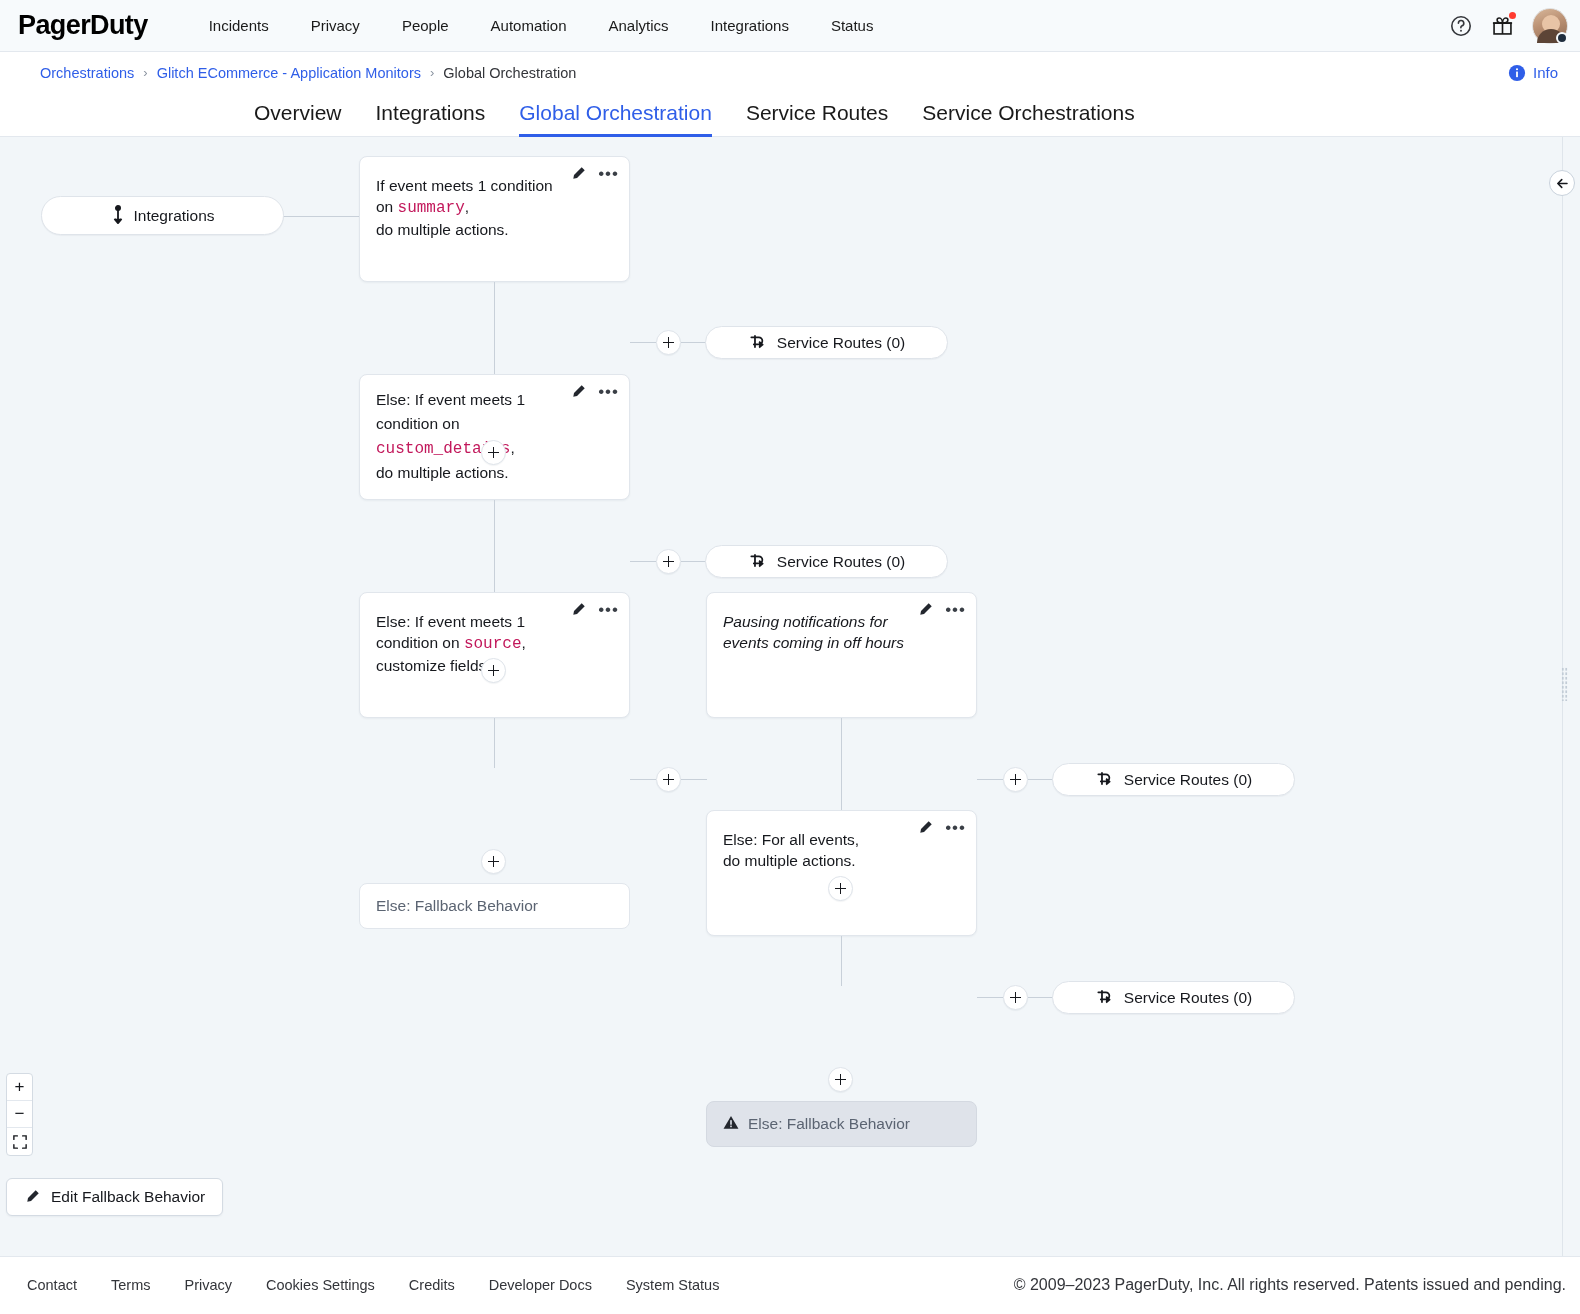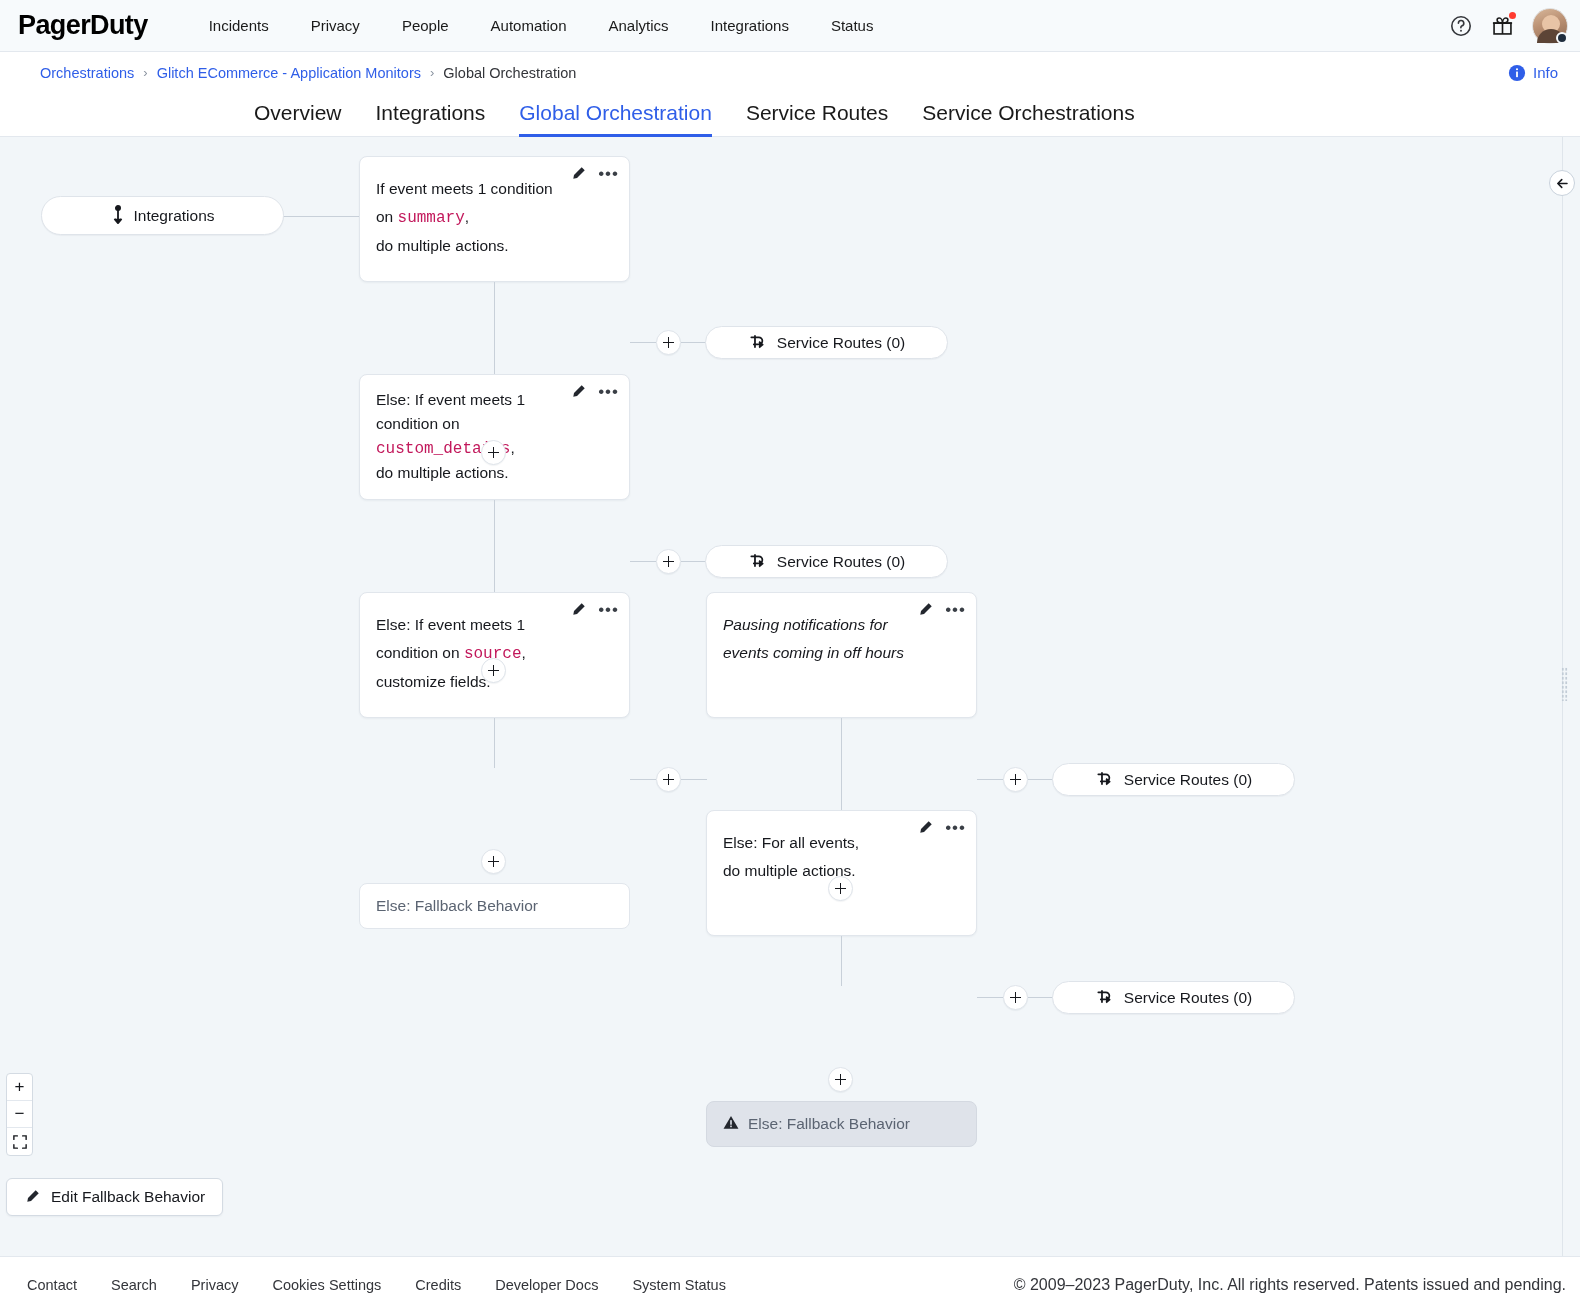--- a/index.html
+++ b/index.html
@@ -153,21 +153,21 @@
   
   .node {
     position: absolute;
     background: #ffffff;
     border: 1px solid #e1e6ec;
     border-radius: 8px;
     box-shadow: 0 1px 2px rgba(22,35,55,0.05);
   }
   .node-text {
     font-size: 15.5px;
-    line-height: 28px;
+    line-height: 21px;
     color: #16181d;
     padding: 18px 20px 0 16px;
     white-space: pre-wrap;
   }
   .node-text.italic { font-style: italic; }
   .mono { font-family: "Liberation Mono", monospace; color: #c2185b; font-size: 16px; }
   .node-tools {
     position: absolute; top: 9px; right: 10px;
     display: flex; align-items: center; gap: 12px;
   }
@@ -505,21 +505,21 @@
     <svg width="16" height="16" viewBox="0 0 20 20" fill="#23272e">
         <path d="M14.6 1.6l3.8 3.8-9.6 9.6-4.7.9.9-4.7z"></path>
       </svg>
     <span>Edit Fallback Behavior</span>
   </div>
 </div>
 
 <div class="footer">
   <div class="footer-links">
     <span class="footer-link">Contact</span>
-    <span class="footer-link">Search</span>
+    <span class="footer-link">Terms</span>
     <span class="footer-link">Privacy</span>
     <span class="footer-link">Cookies Settings</span>
     <span class="footer-link">Credits</span>
     <span class="footer-link">Developer Docs</span>
     <span class="footer-link">System Status</span>
   </div>
   <div class="copyright">© 2009–2023 PagerDuty, Inc. All rights reserved. Patents issued and pending.</div>
 </div>
 
 </body></html>

